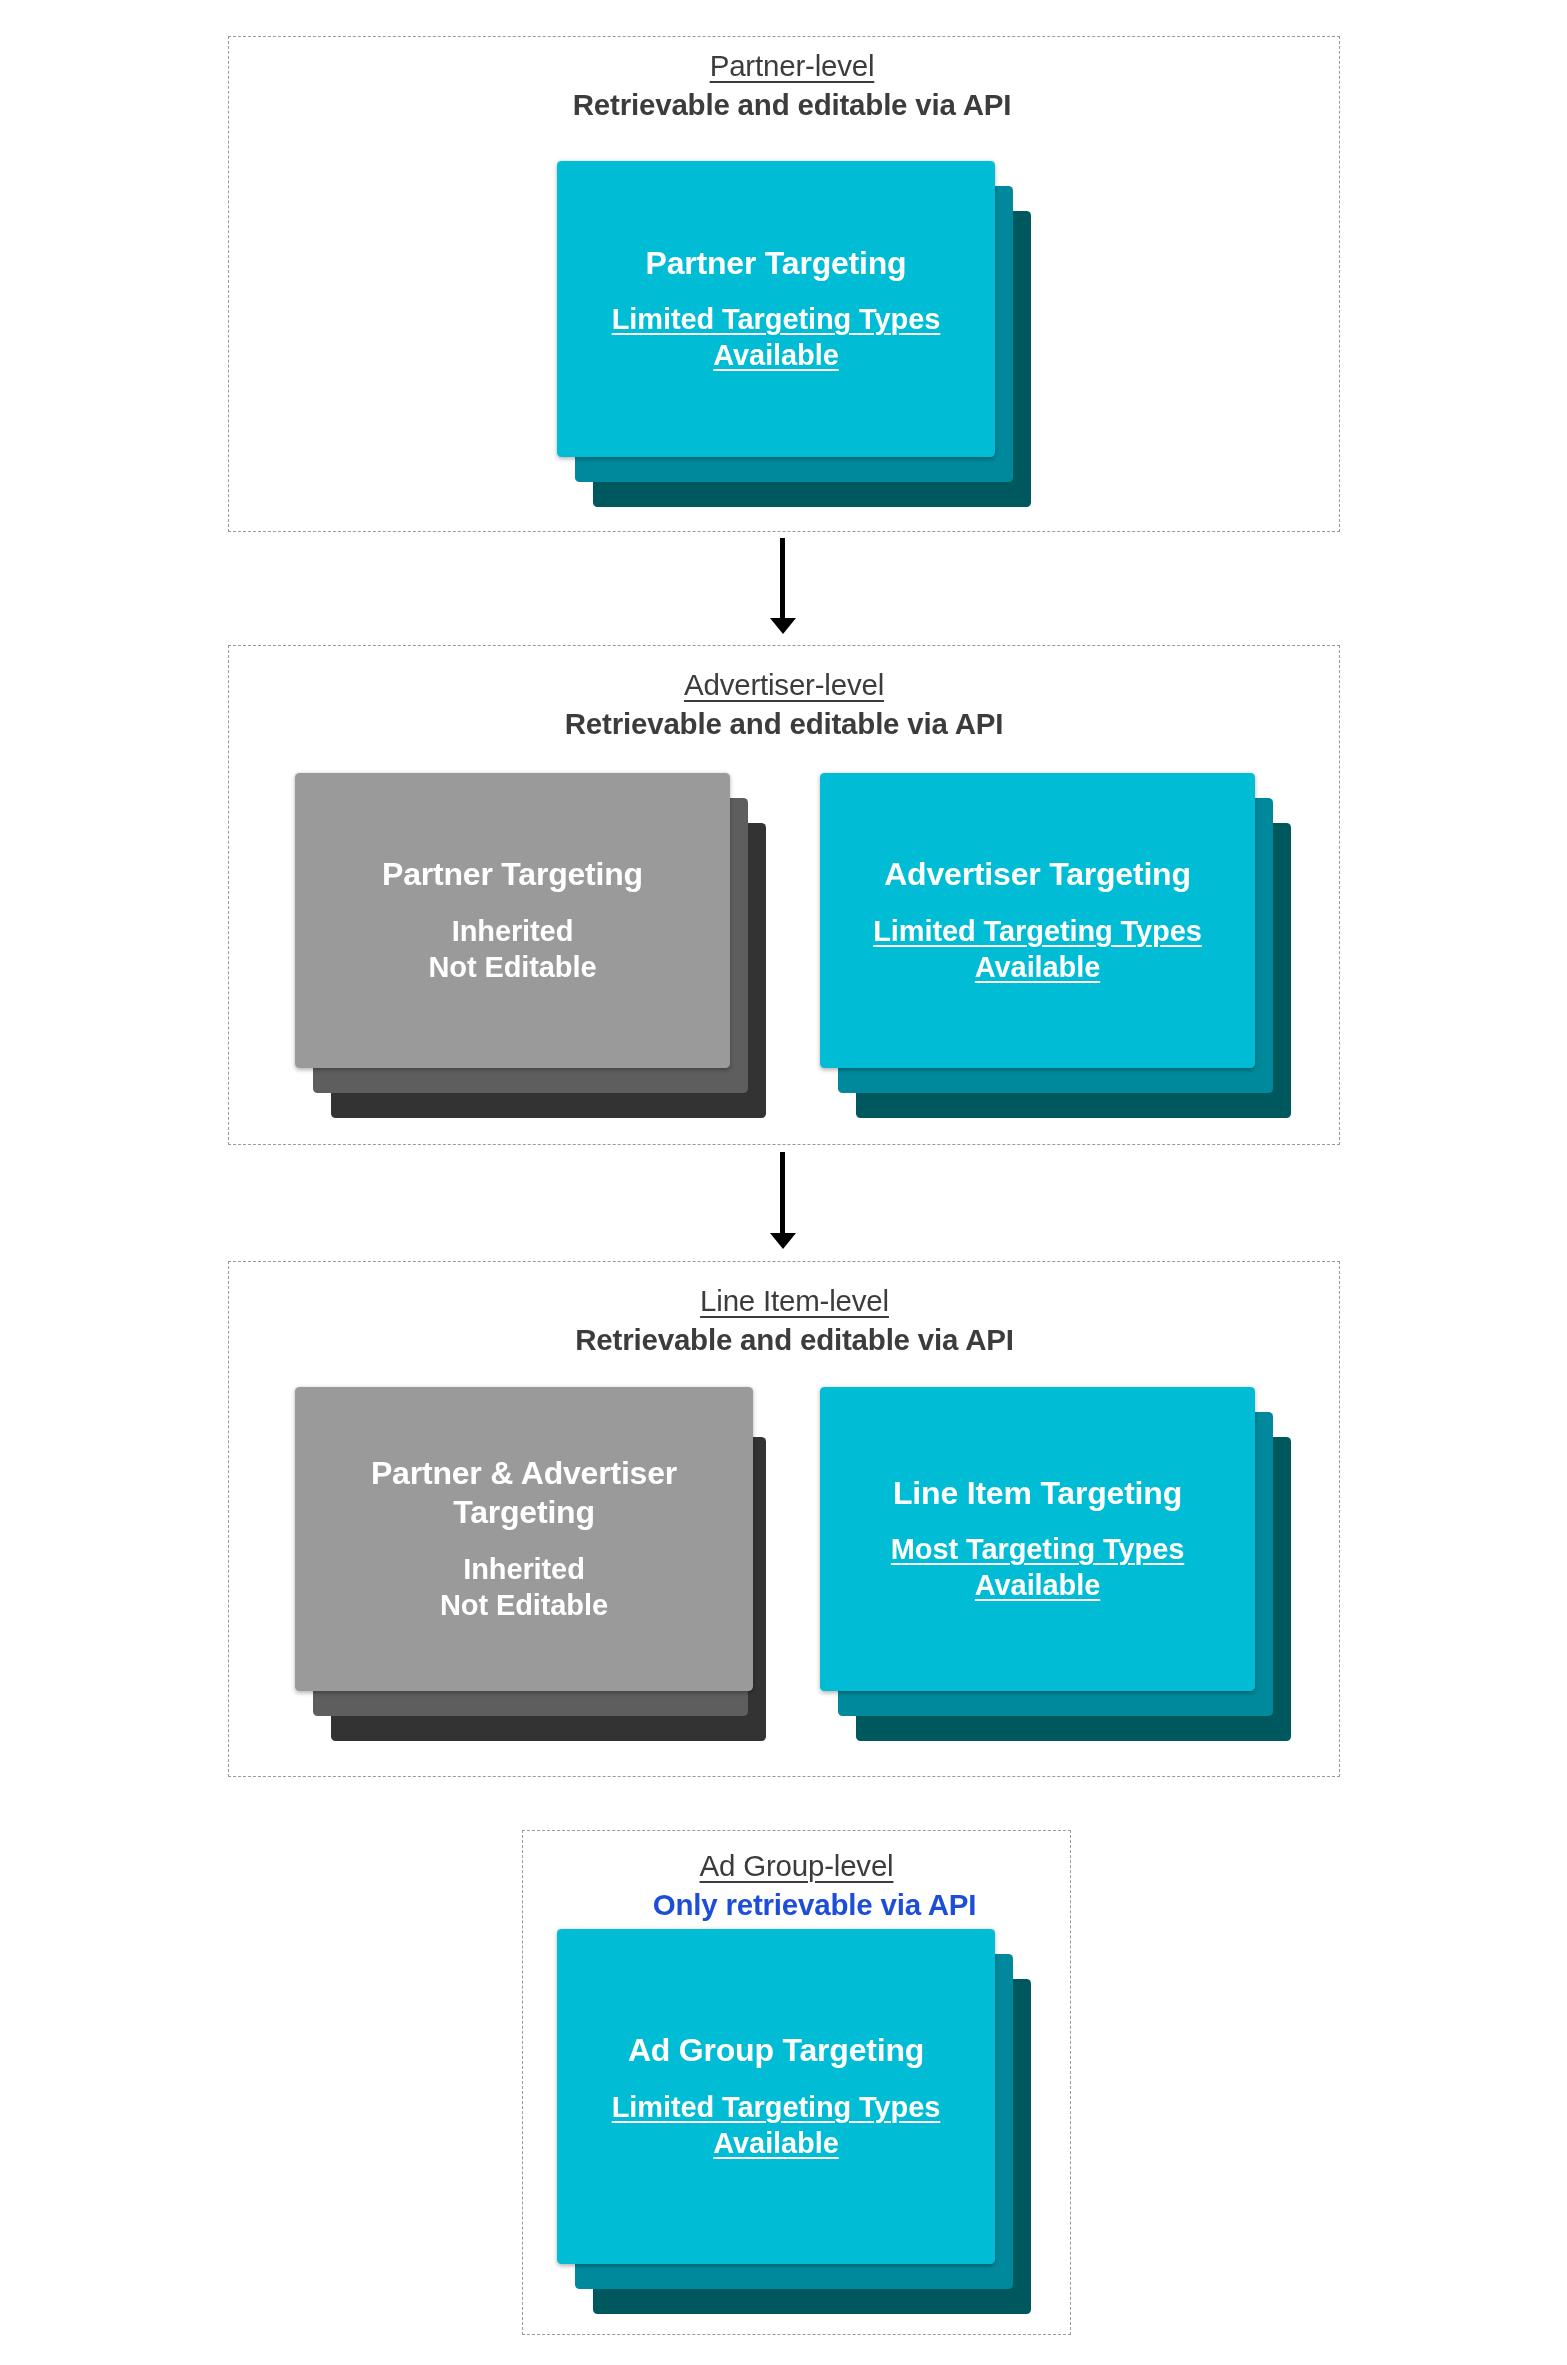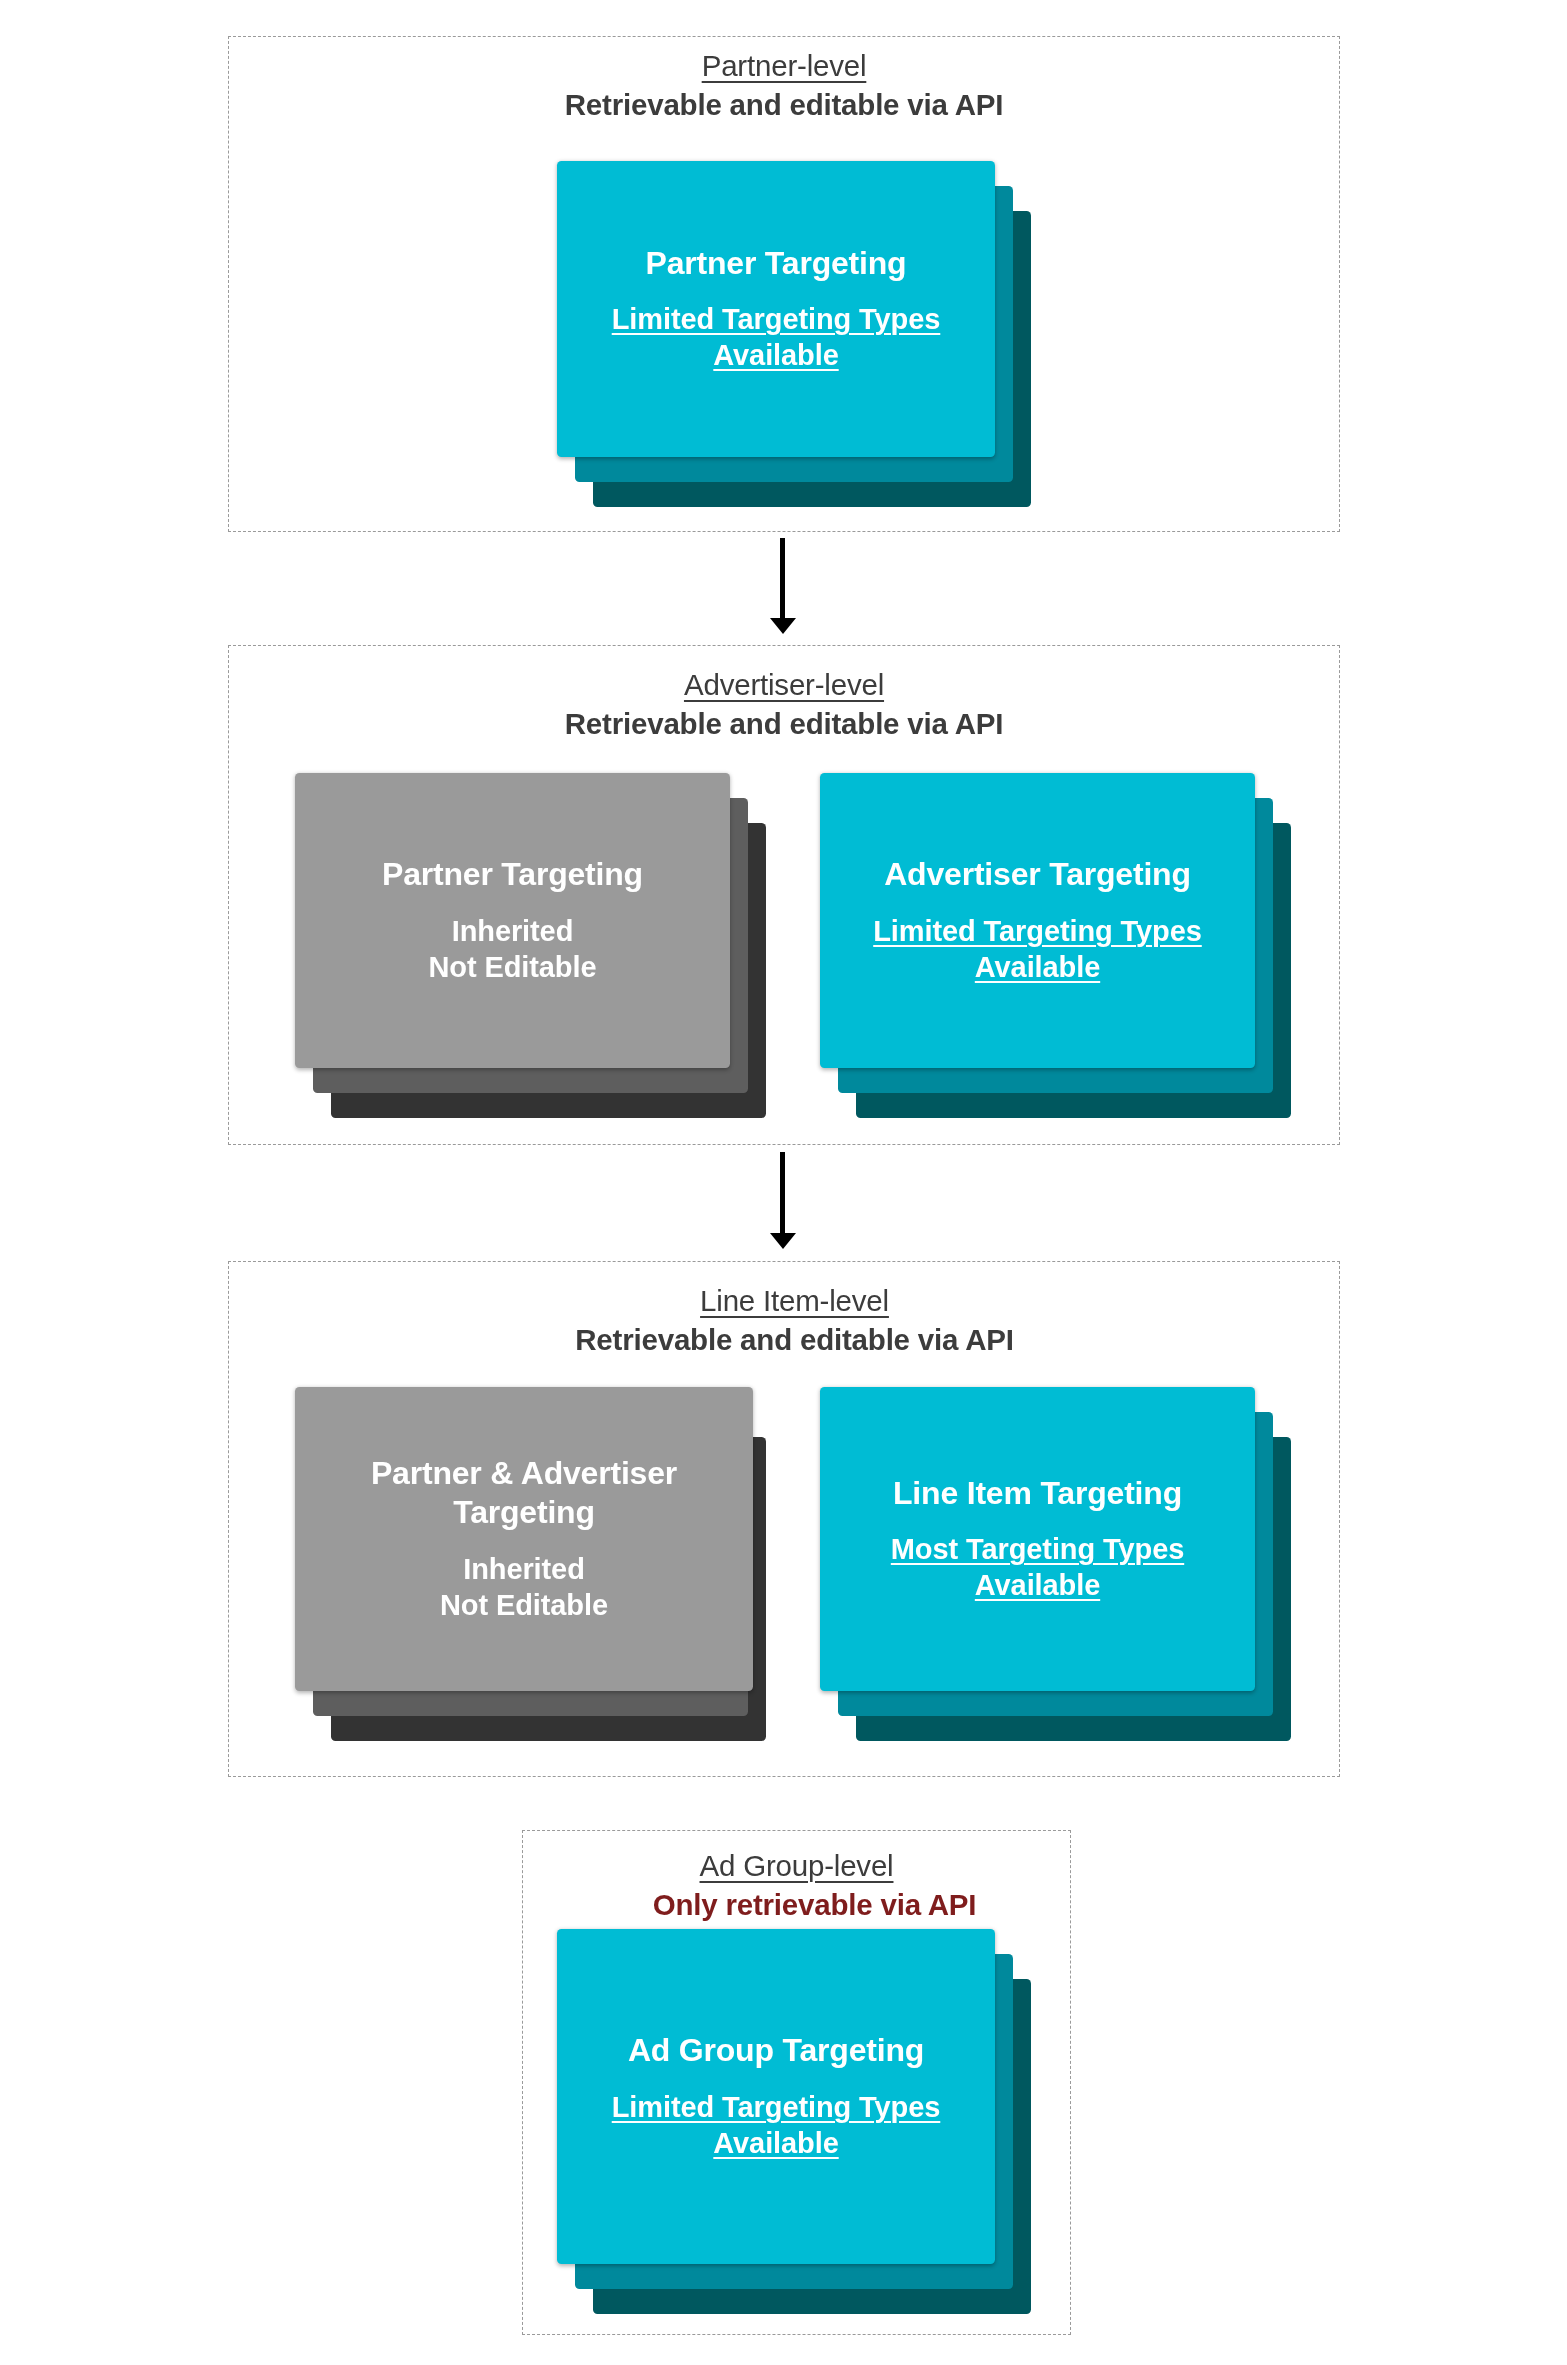--- a/index.html
+++ b/index.html
@@ -46,21 +46,21 @@
 
   .level-sub {
     display: block;
     margin-top: 9.8px;
     font-size: 29.5px;
     font-weight: bold;
     color: #3c3c3c;
     letter-spacing: -0.2px;
   }
 
-  .level-sub.alert { color: #7f1d1d; padding-left: 36px; }
+  .level-sub.alert { color: #1d4ed8; padding-left: 36px; }
 
   
   .stack {
     position: absolute;
   }
 
   .stack .layer {
     position: absolute;
     border-radius: 4.5px;
   }
@@ -133,21 +133,21 @@
     border-top: 16px solid #000000;
   }
 </style>
 </head>
 <body>
 
 <div id="page">
 
   <div class="level-box" style="left:228px; top:36px; width:1112px; height:496px;"></div>
 
-  <div class="level-head" style="left:228px; top:51px; width:1112px;">
+  <div class="level-head" style="left:236px; top:51px; width:1112px;">
     <span class="level-title">Partner-level</span>
     <span class="level-sub">Retrievable and editable via API</span>
   </div>
 
   <div class="stack cyan" style="left:557px; top:161px; width:438px; height:296px;">
     <div class="layer back" style="width:438px; height:296px;"></div>
     <div class="layer mid" style="width:438px; height:296px;"></div>
     <div class="layer front" style="width:438px; height:296px;">
       <div class="card-title">Partner Targeting</div>
       <div class="card-sub underlined">

